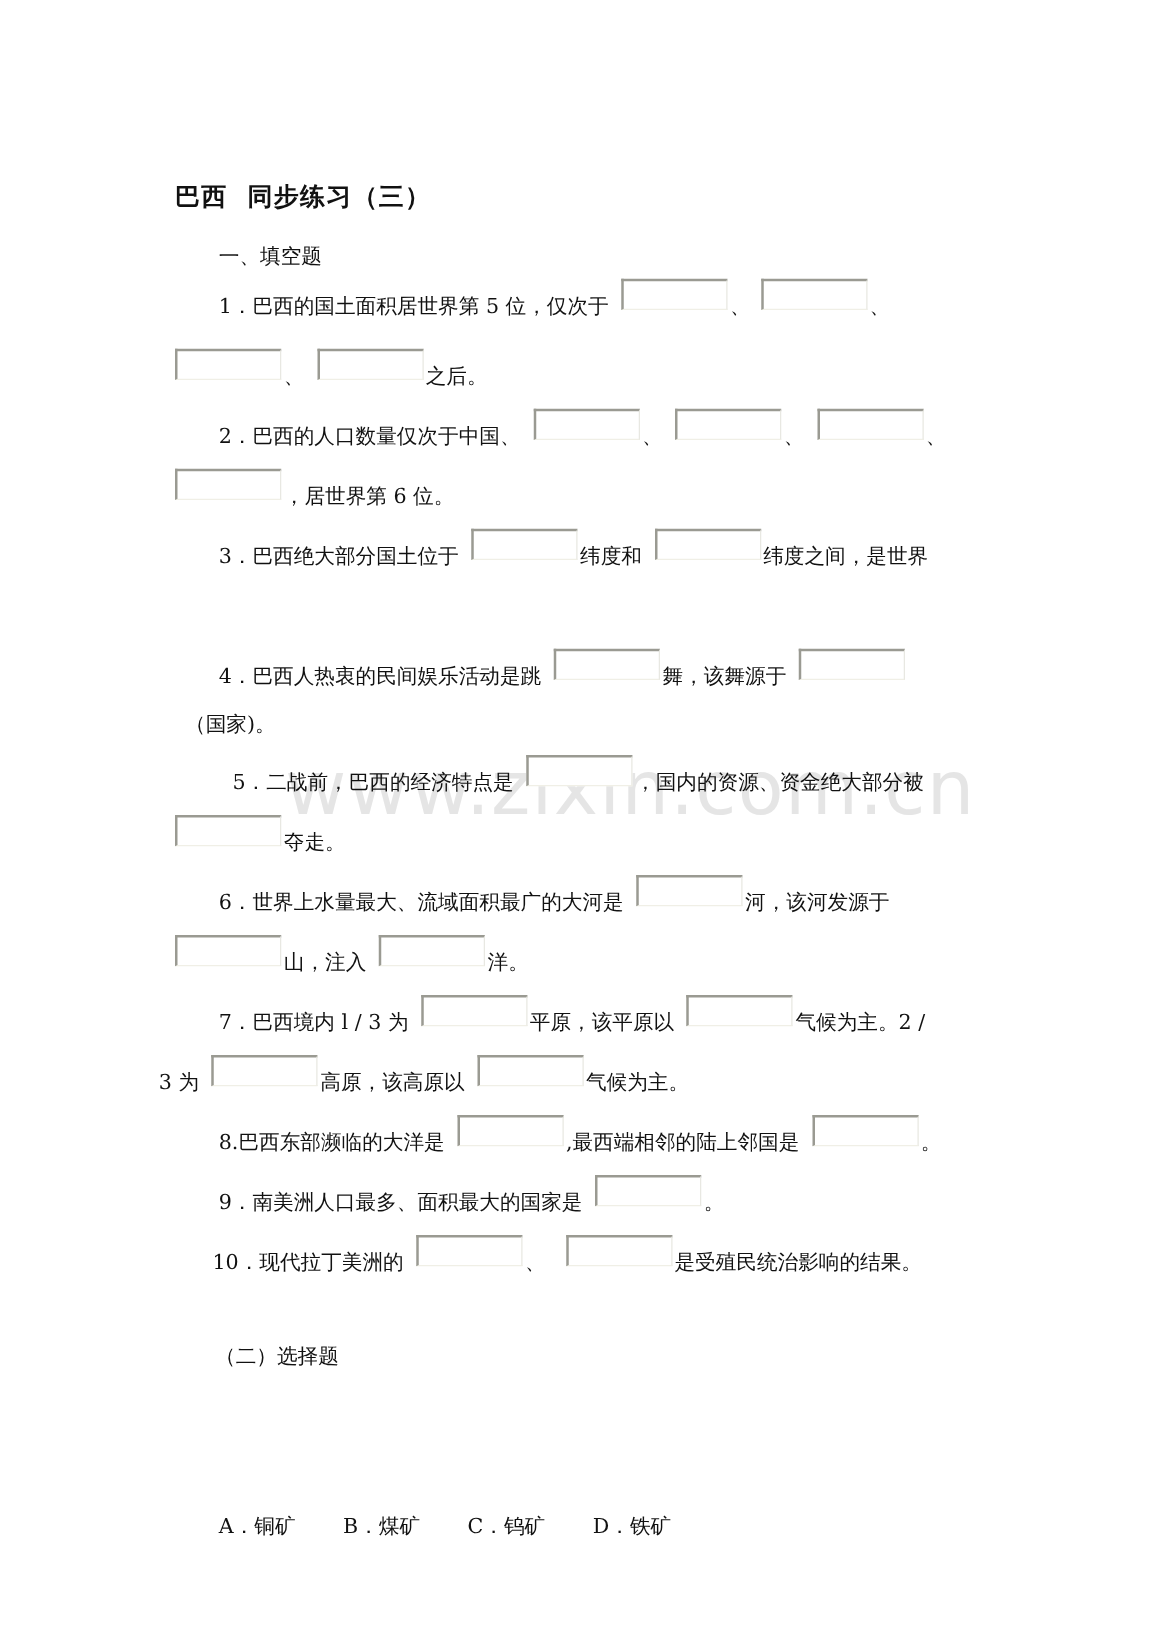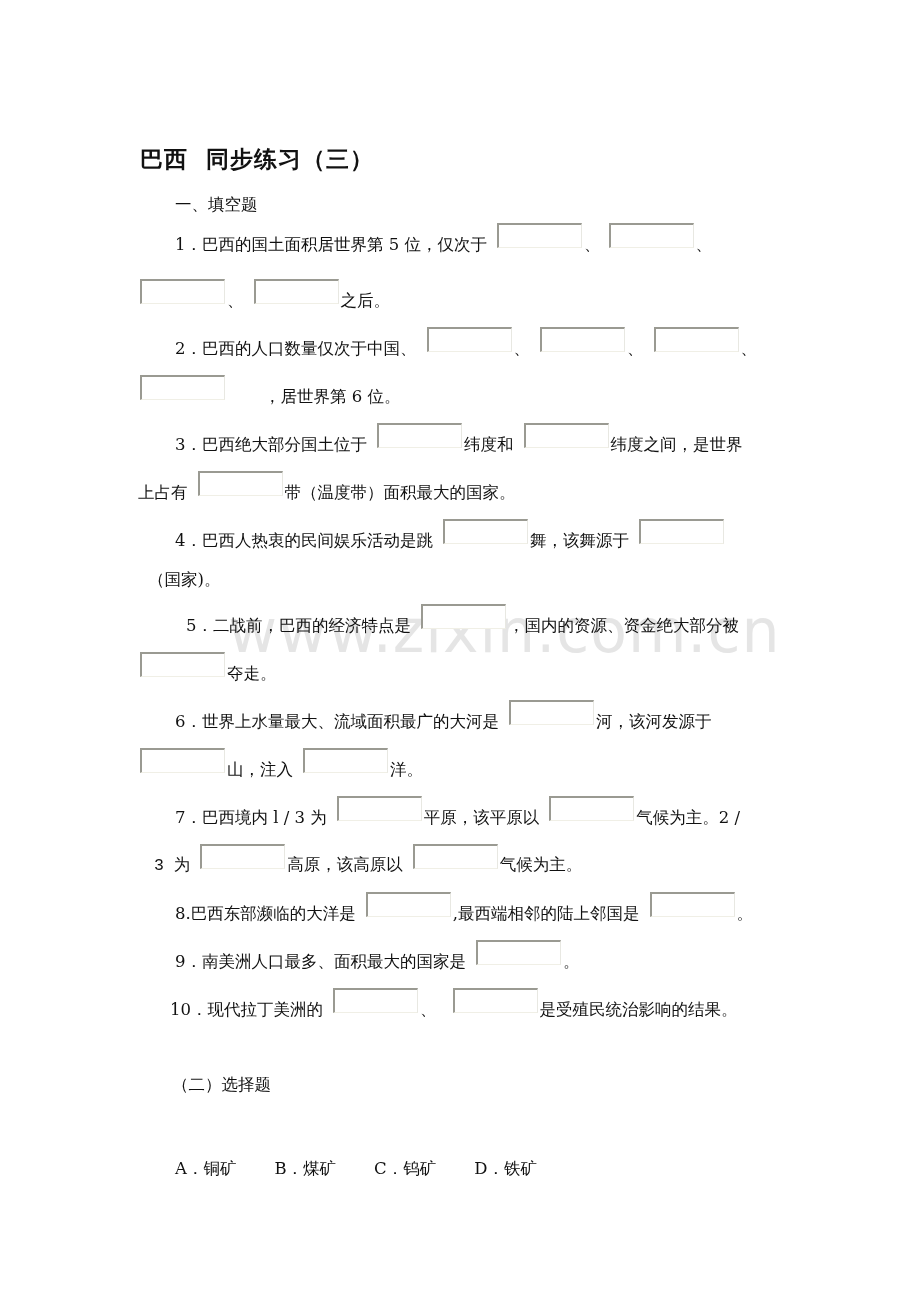--- a/index.html
+++ b/index.html
@@ -19,21 +19,21 @@
       position: absolute;
       left: 0; top: 0;
       width: 920px; height: 1302px;
     }
     .title {
       position: absolute;
       left: 140px;
       top: 144px;
       font-family: "DejaVu Sans", "Liberation Sans", sans-serif;
       font-weight: bold;
-      font-size: 23px;
+      font-size: 20px;
       letter-spacing: 1px;
       white-space: pre;
       text-align: right;
     }
     .line {
       position: absolute;
       font-size: 16.5px;
       line-height: 28px;
       height: 28px;
       white-space: nowrap;
@@ -115,40 +115,34 @@
     <span class="gap" style="width:8px"></span>
     <span class="box"></span>
     <span class="t">、</span>
     <span class="gap" style="width:8px"></span>
     <span class="box"></span>
     <span class="t">、</span>
     <span class="gap" style="width:8px"></span>
     <span class="box"></span>
     <span class="t">、</span>
   </div>
-  <div class="line" style="left:138px; top:380px;gap:37px;">
+  <div class="line" style="left:138px; top:380px;">
     <span class="box"></span>
     <span class="t">，居世界第 6 位。</span>
   </div>
 
   <div class="line" style="left:175px; top:428px;">
     <span class="t">3．巴西绝大部分国土位于</span>
     <span class="gap" style="width:8px"></span>
     <span class="box"></span>
     <span class="t">纬度和</span>
     <span class="gap" style="width:8px"></span>
     <span class="box"></span>
     <span class="t">纬度之间，是世界</span>
   </div>
-  <div class="line" style="left:138px; top:476px;">
-    <span class="t">上占有</span>
-    <span class="gap" style="width:8px"></span>
-    <span class="box"></span>
-    <span class="t">带（温度带）面积最大的国家。</span>
-  </div>
 
   <div class="line" style="left:175px; top:524px;">
     <span class="t">4．巴西人热衷的民间娱乐活动是跳</span>
     <span class="gap" style="width:8px"></span>
     <span class="box"></span>
     <span class="t">舞，该舞源于</span>
     <span class="gap" style="width:8px"></span>
     <span class="box"></span>
   </div>
   <div class="line" style="left:148px; top:563px;">
@@ -182,21 +176,21 @@
 
   <div class="line" style="left:175px; top:801px;">
     <span class="t">7．巴西境内 l / 3 为</span>
     <span class="gap" style="width:8px"></span>
     <span class="box"></span>
     <span class="t">平原，该平原以</span>
     <span class="gap" style="width:8px"></span>
     <span class="box"></span>
     <span class="t">气候为主。2 /</span>
   </div>
-  <div class="line" style="left:154px; top:849px;font-family:Liberation Mono, monospace;">
+  <div class="line" style="left:127px; top:849px;">
     <span class="t">3 为</span>
     <span class="gap" style="width:8px"></span>
     <span class="box"></span>
     <span class="t">高原，该高原以</span>
     <span class="gap" style="width:8px"></span>
     <span class="box"></span>
     <span class="t">气候为主。</span>
   </div>
 
   <div class="line" style="left:175px; top:897px;">
@@ -223,20 +217,20 @@
     <span class="t">、</span>
     <span class="gap" style="width:14px"></span>
     <span class="box"></span>
     <span class="t">是受殖民统治影响的结果。</span>
   </div>
 
   <div class="line" style="left:172px; top:1068px;">
     <span class="t">（二）选择题</span>
   </div>
 
-  <div class="line options" style="left:175px; top:1152px;">
+  <div class="line options" style="left:175px; top:1204px;">
     <span class="t opt">A．铜矿</span>
     <span class="t opt">B．煤矿</span>
     <span class="t opt">C．钨矿</span>
     <span class="t opt">D．铁矿</span>
   </div>
 
 </div>
 
 </body></html>

